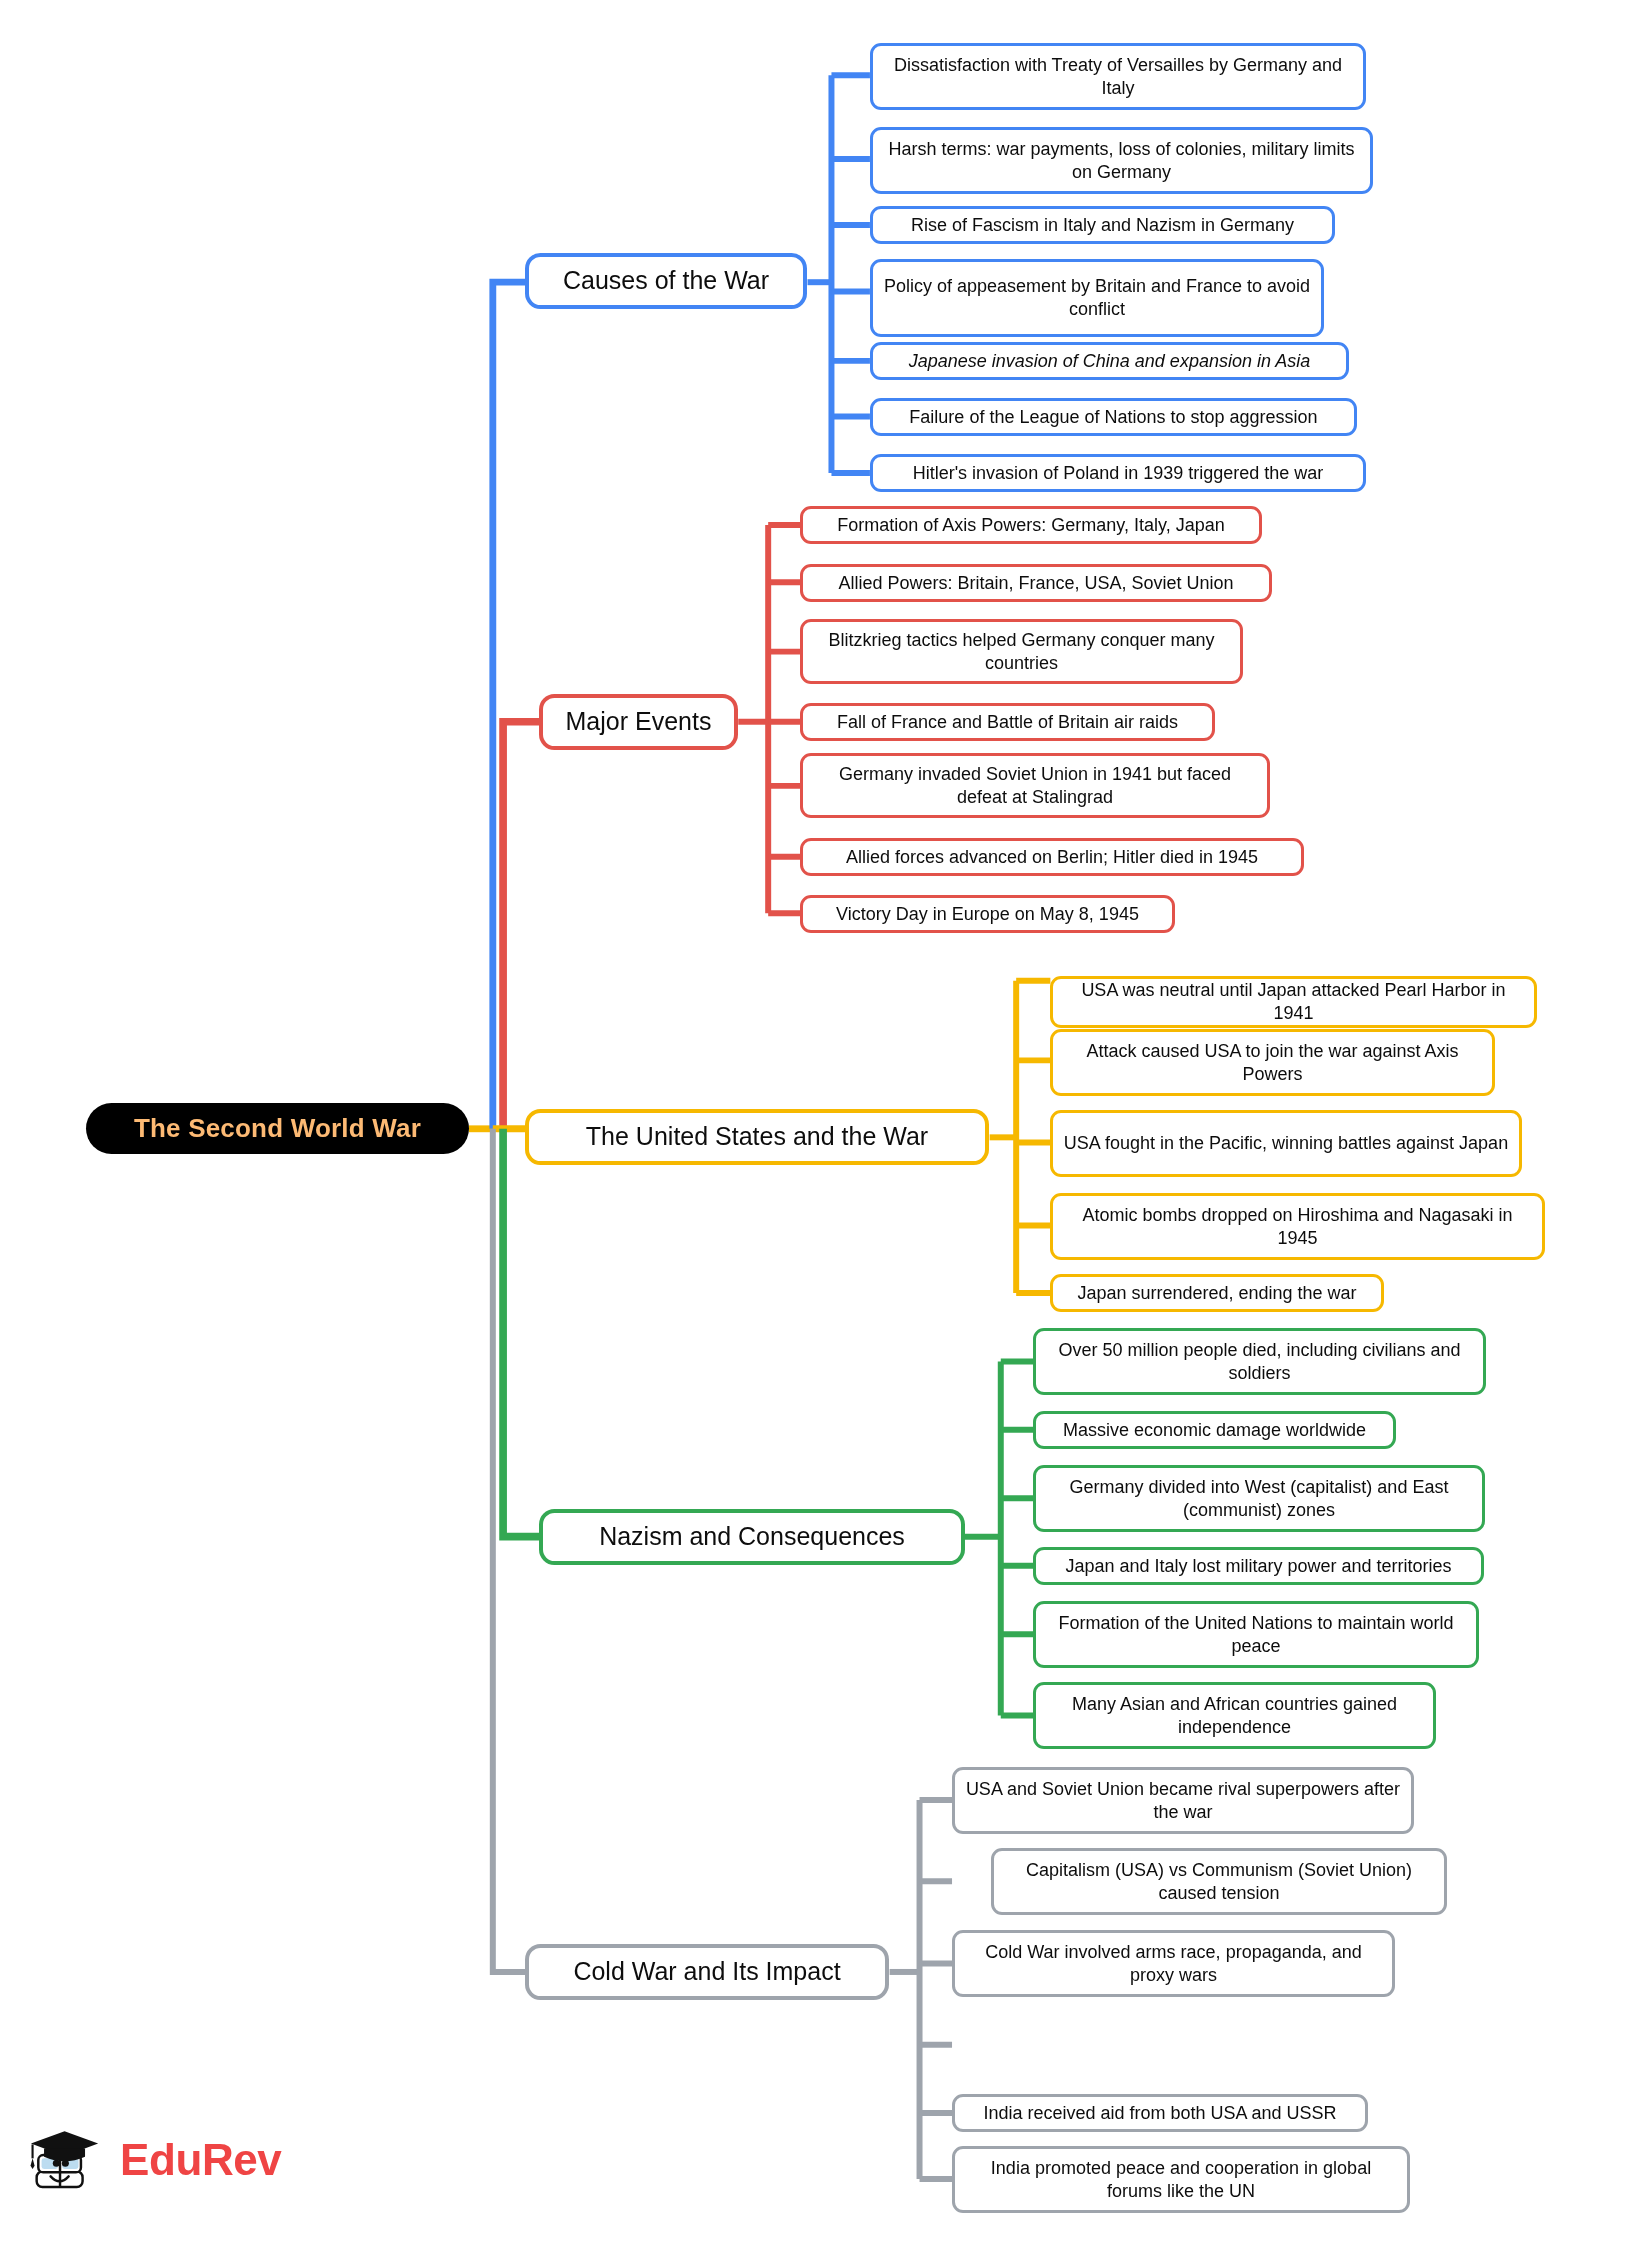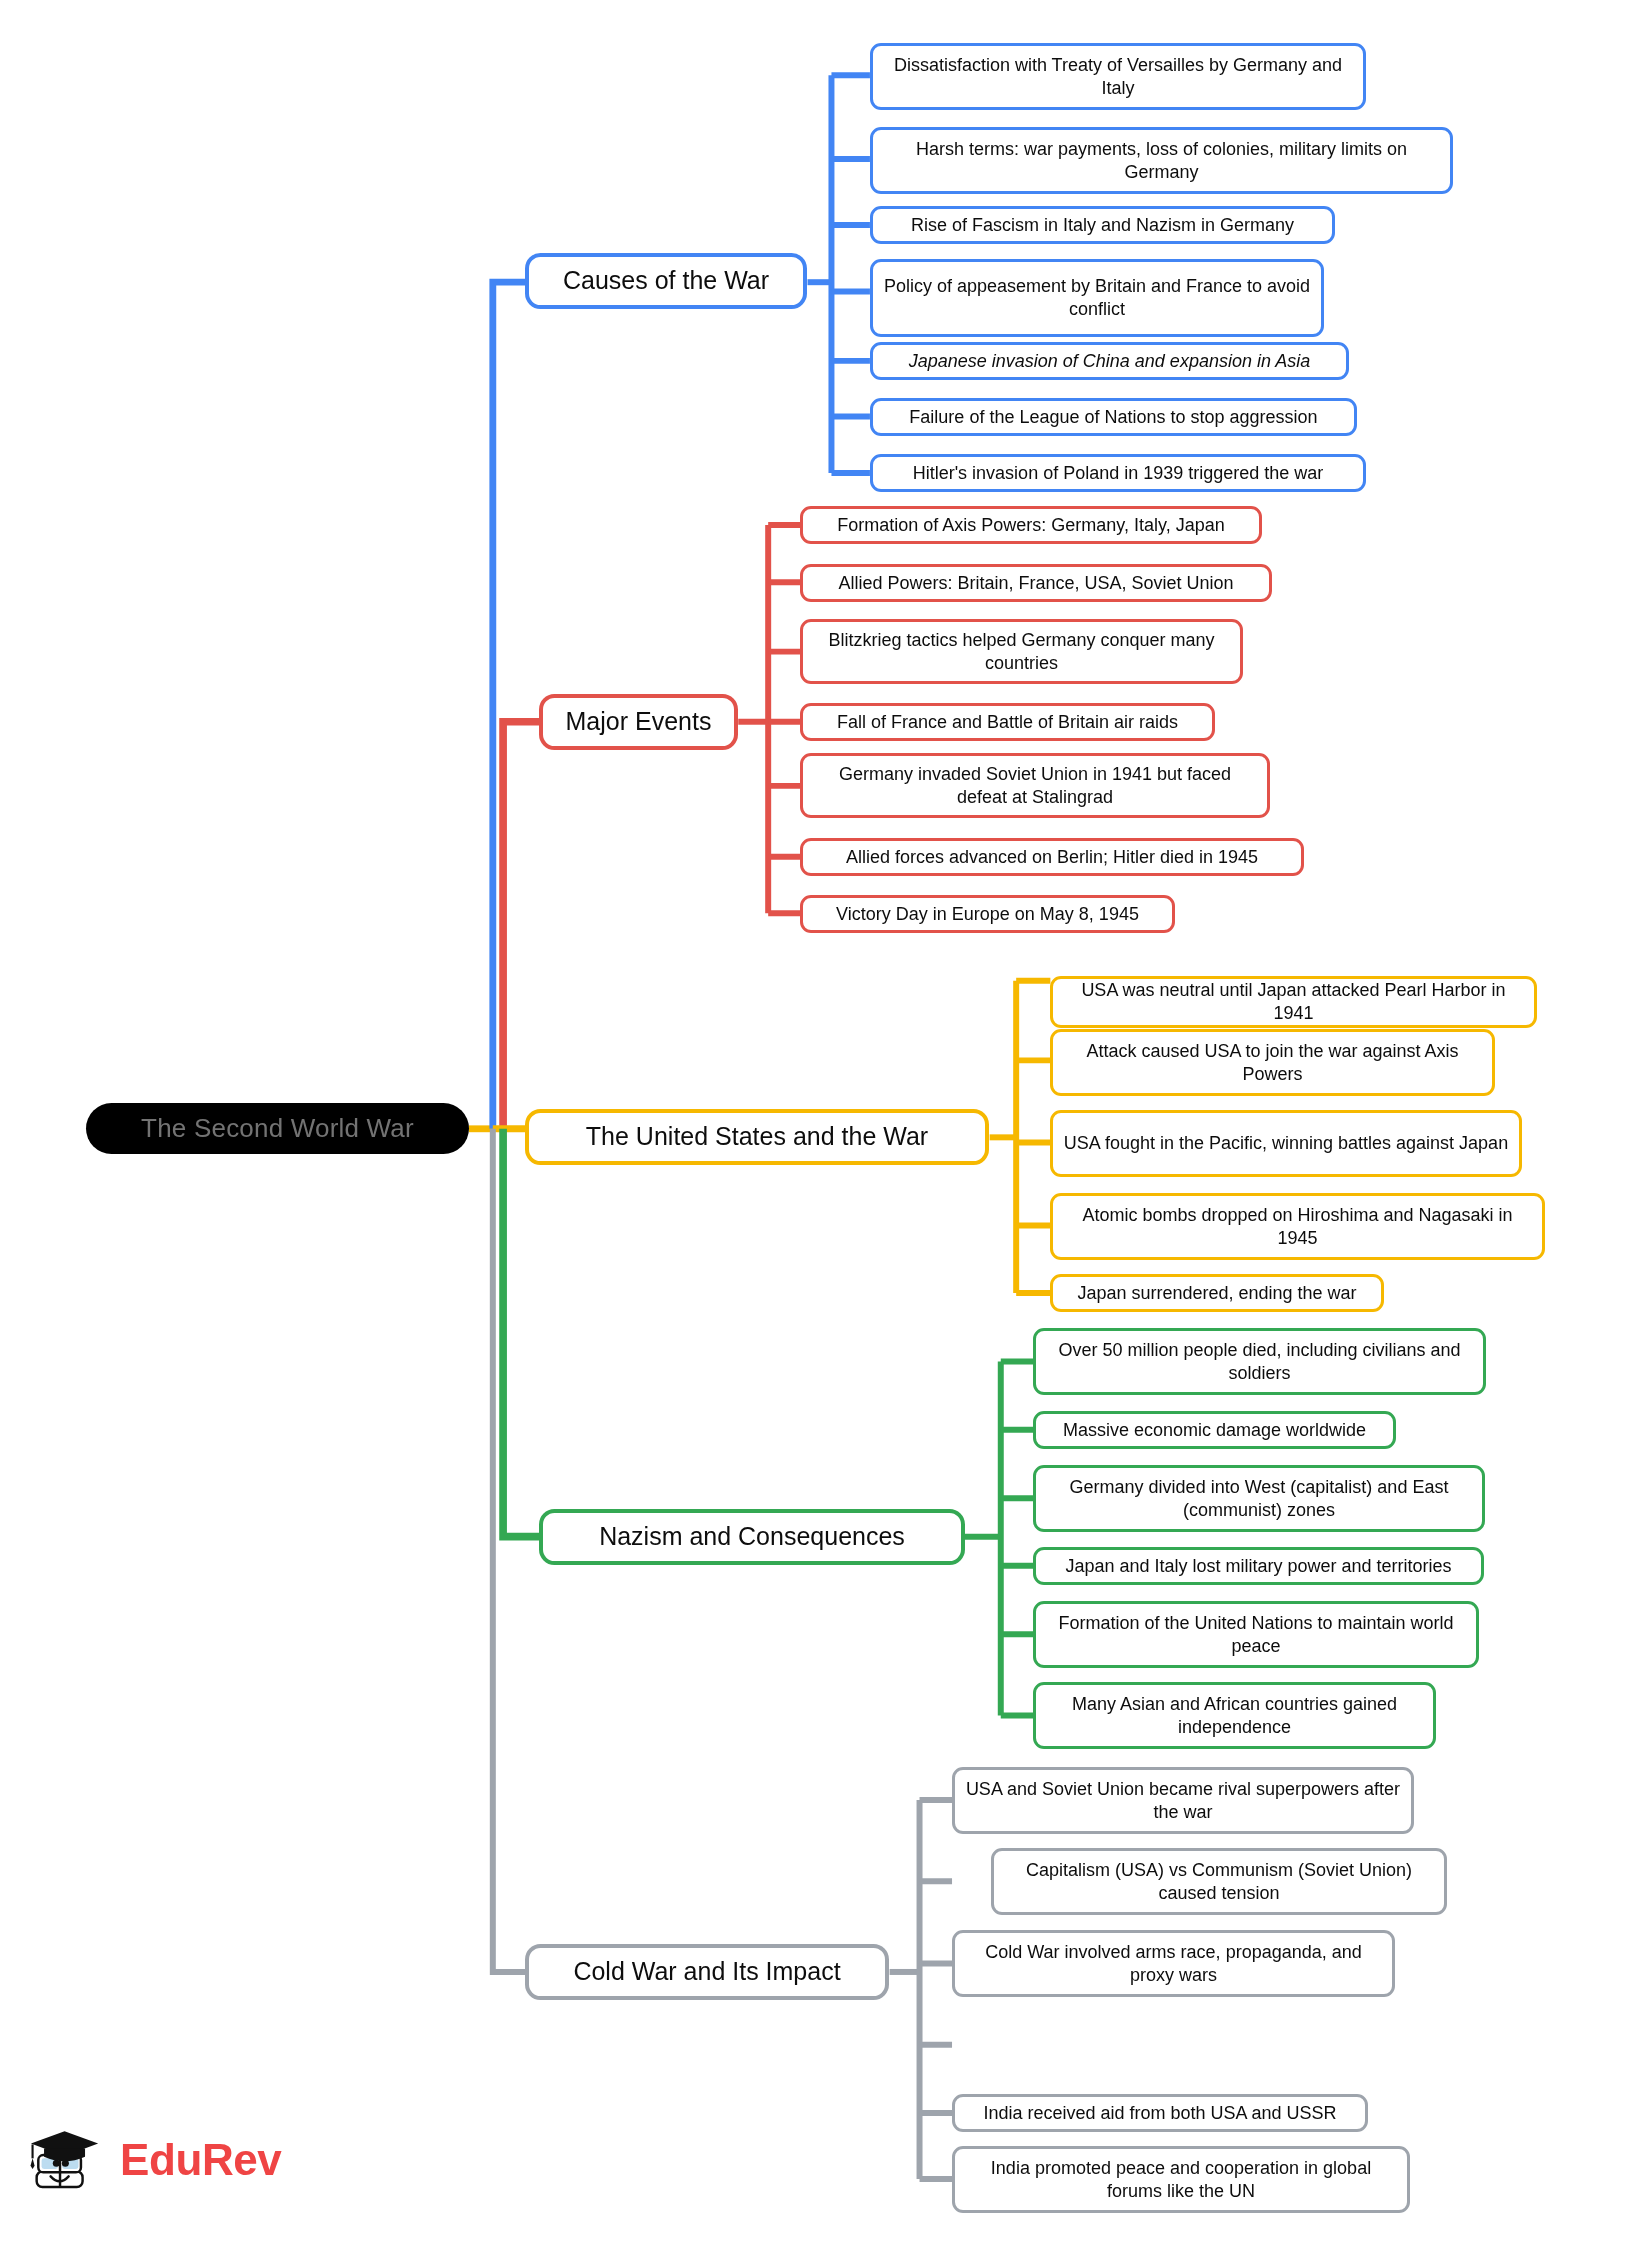--- a/index.html
+++ b/index.html
@@ -36,25 +36,25 @@
     align-items: center;
     justify-content: center;
     text-align: center;
     color: #0d0d0d;
     line-height: 1.26;
     z-index: 5;
   }
 
   .root {
     background: #000000;
-    color: #737373;
+    color: #fdba74;
     border: none;
     border-radius: 29px;
     font-size: 26px;
-    font-weight: normal;
+    font-weight: bold;
     letter-spacing: 0.2px;
     padding: 4px 22px;
   }
 
   .branch {
     border-radius: 15.4px;
     border-style: solid;
     border-width: 4.3px;
     font-size: 25px;
     padding: 0 13.7px;
@@ -178,21 +178,21 @@
   </div>
 
   <div class="node branch c-blue" style="left:525px; top:253px; width:282px; height:56px;">
     <span>Causes of the War</span>
   </div>
 
   <div class="node leaf c-blue" style="left:870px; top:43px; width:496px; height:67px;">
     <span>Dissatisfaction with Treaty of Versailles by Germany and Italy</span>
     </div>
 
-  <div class="node leaf c-blue" style="left:870px; top:127px; width:583px; height:67px;">
+  <div class="node leaf c-blue" style="left:870px; top:127px; width:503px; height:67px;">
     <span>Harsh terms: war payments, loss of colonies, military limits on Germany</span>
     </div>
 
   <div class="node leaf c-blue" style="left:870px; top:206px; width:465px; height:38px;">
     <span>Rise of Fascism in Italy and Nazism in Germany</span>
     </div>
 
   <div class="node leaf c-blue" style="left:870px; top:259px; width:454px; height:78px;">
     <span>Policy of appeasement by Britain and France to avoid conflict</span>
     </div>

